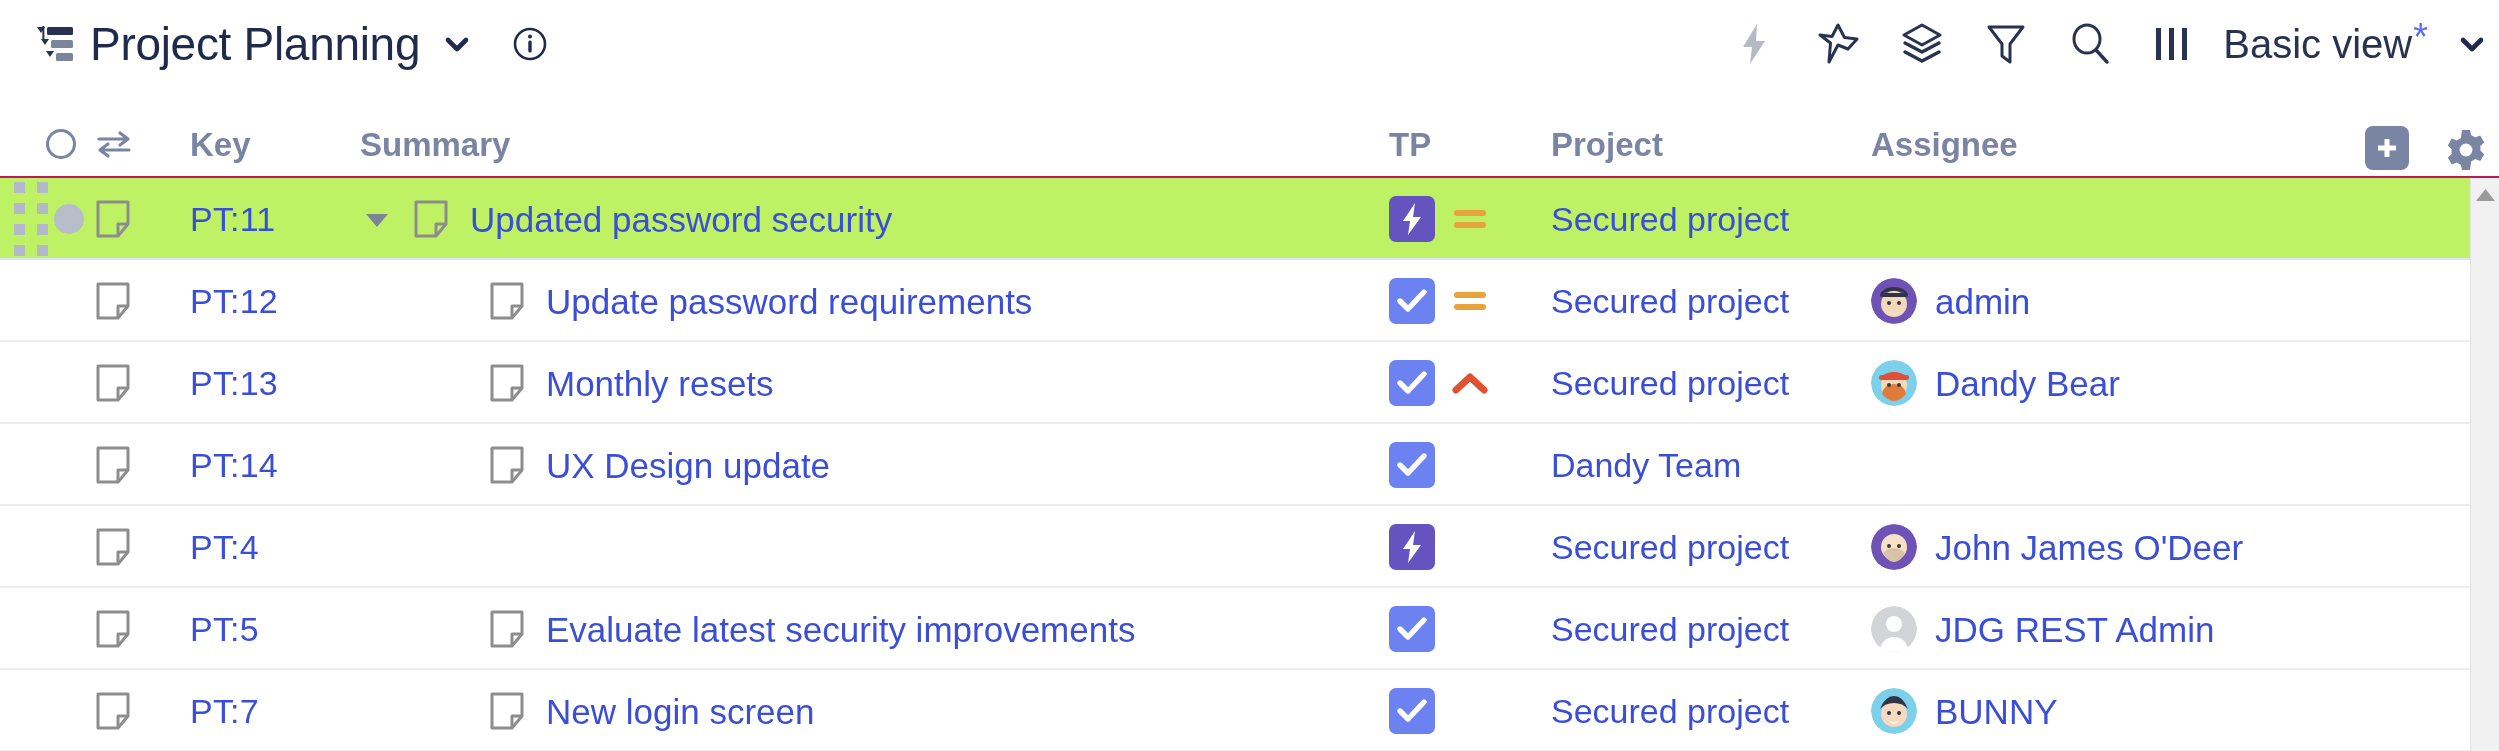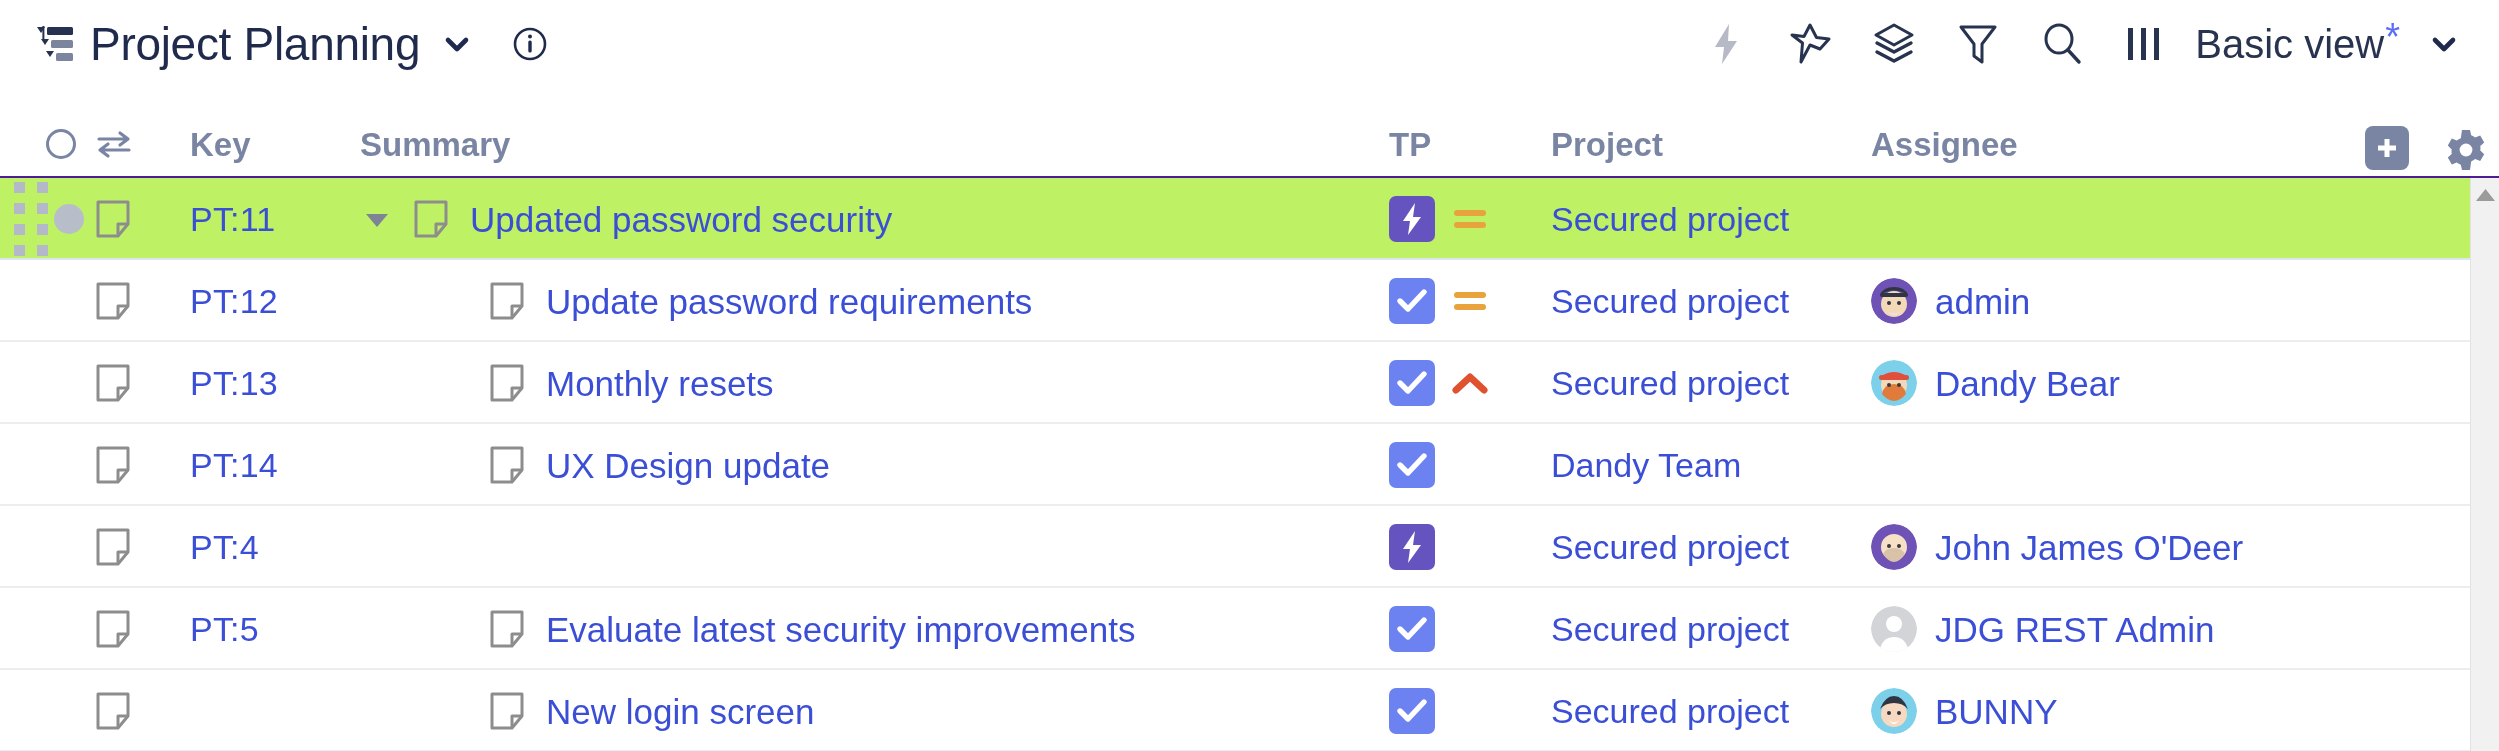--- a/index.html
+++ b/index.html
@@ -9,21 +9,21 @@
     font-family: "Liberation Sans", sans-serif;
     overflow: hidden;
   }
 
   
   .topbar {
     position: relative;
     height: 88px;
     display: flex;
     align-items: center;
-    padding: 0 40px 0 34px;
+    padding: 0 12px 0 34px;
     background: #ffffff;
   }
   .title-group { display: flex; align-items: center; gap: 0; }
   .structure-icon { width: 44px; height: 44px; flex: none; margin-right: 12px; }
   .page-title {
     font-size: 46px;
     color: #1f2a4d;
     font-weight: 400;
     letter-spacing: -0.3px;
     white-space: nowrap;
@@ -52,21 +52,21 @@
     line-height: 0; margin-left: 1px; position: relative; top: 6px;
   }
   .view-chevron { margin-left: 20px; width: 30px; height: 30px; flex: none; }
 
   
   .table-head {
     position: relative;
     height: 90px;
     display: flex;
     align-items: flex-end;
-    border-bottom: 2px solid #4c1d95;
+    border-bottom: 2px solid #be185d;
     background: #ffffff;
     padding-bottom: 10px;
   }
   .th {
     font-size: 33px;
     color: #7a85a3;
     font-weight: 700;
     white-space: nowrap;
     line-height: 1;
     display: flex;
@@ -551,20 +551,23 @@
         </span>
       </div>
     </div>
     <div class="row">
       <div class="cell c-type">
         <span class="doc-icon"><svg viewBox="0 0 40 42" width="40" height="42">
             <path d="M4 4 h30 v22 l-10 12 h-20 Z" fill="none" stroke="#8d8d8d" stroke-width="3" stroke-linejoin="round"></path>
             <path d="M34 26 h-10 v12" fill="none" stroke="#8d8d8d" stroke-width="3" stroke-linejoin="round"></path>
           </svg></span>
       </div>
+      <div class="cell c-key">
+        <span class="key-link">PT:7</span>
+      </div>
       <div class="cell c-sum">
         <span class="sum-wrap sum-indent-2">
           <span class="expander"></span>
           <span class="doc-icon"><svg viewBox="0 0 40 42" width="40" height="42">
               <path d="M4 4 h30 v22 l-10 12 h-20 Z" fill="none" stroke="#8d8d8d" stroke-width="3" stroke-linejoin="round"></path>
               <path d="M34 26 h-10 v12" fill="none" stroke="#8d8d8d" stroke-width="3" stroke-linejoin="round"></path>
             </svg></span>
           <span class="sum-link">New login screen</span>
         </span>
       </div>

